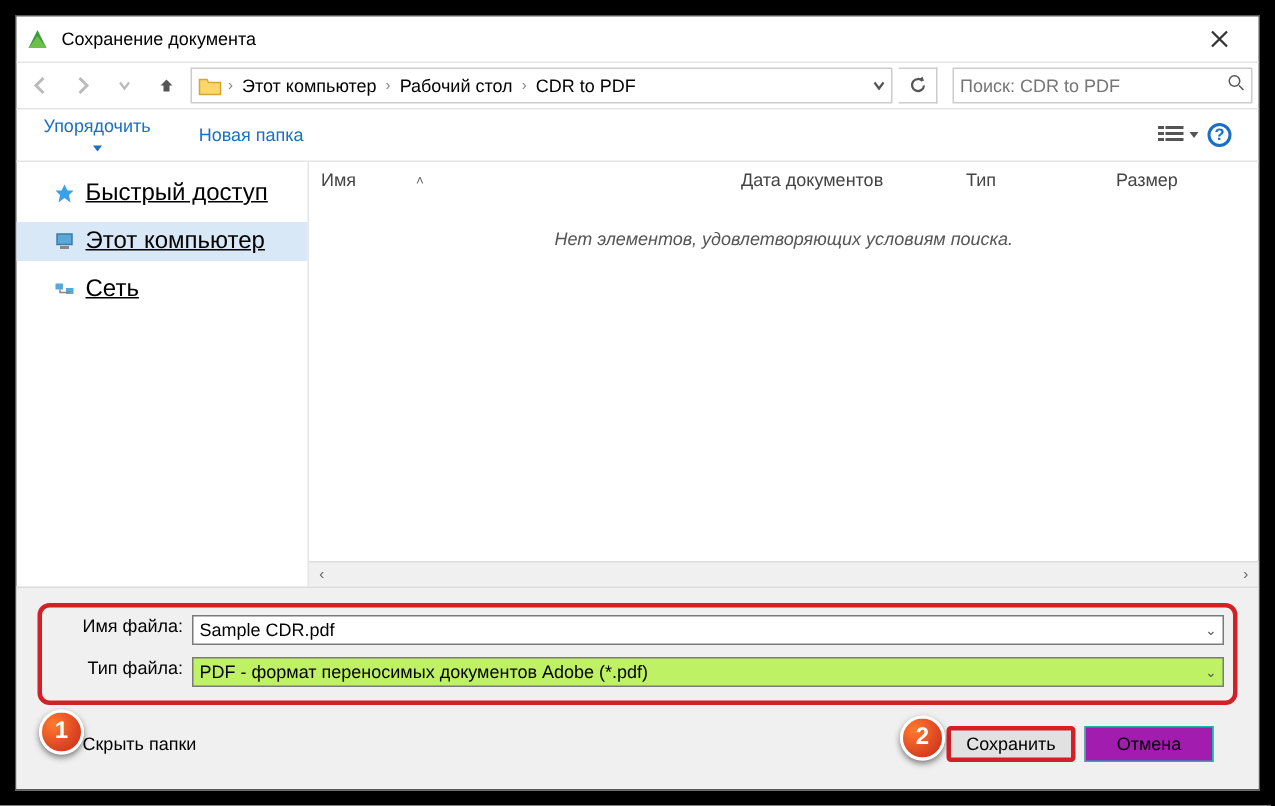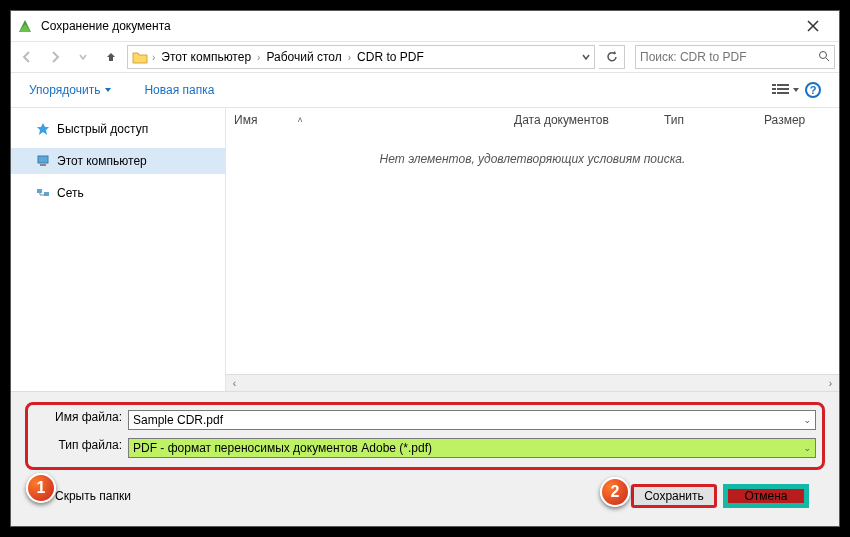--- a/index.html
+++ b/index.html
@@ -16,26 +16,26 @@
 .bc-icon { width: 20px; height: 20px; display: flex; align-items: center; justify-content: center; margin-left: 2px; }
 .bc-item { font-size: 12px; padding: 0 4px; cursor: pointer; display: flex; align-items: center; }
 .bc-sep { color: #888; font-size: 10px; padding: 0 2px; }
 .bc-drop { width: 18px; display: flex; justify-content: center; border-left: 1px solid transparent; }
 .bc-spacer { flex: 1; }
 .nav-refresh { width: 26px; height: 24px; border: 1px solid #ccc; border-left: none; display: flex; align-items: center; justify-content: center; color: #555; cursor: pointer; }
 .search-box { width: 200px; height: 24px; border: 1px solid #ccc; margin-left: 6px; display: flex; align-items: center; padding: 0 4px; }
 .search-input { flex: 1; border: none; outline: none; font-size: 12px; color: #888; }
 .search-icon { color: #555; }
 .toolbar { display: flex; align-items: center; height: 34px; padding: 0 12px; }
-.tb-btn { font-size: 12px; color: #1a6fc4; cursor: pointer; display: flex; align-items: center; gap: 4px; padding: 4px 6px; }
+.tb-btn { font-size: 12px; color: #1a6fc4; cursor: pointer; display: flex; align-items: center; gap: 4px; padding: 4px 6px; flex-direction: column; }
 .tb-spacer { flex: 1; }
 .tb-ico { width: 28px; height: 24px; display: flex; align-items: center; justify-content: center; color: #555; cursor: pointer; }
 .help-ico { color: #1a6fc4; font-weight: bold; font-size: 14px; border: 2px solid #1a6fc4; border-radius: 50%; width: 16px; height: 16px; display: flex; align-items: center; justify-content: center; font-size: 11px; }
 .content { flex: 1; display: flex; border-top: 1px solid #e5e5e5; }
-.sidebar { width: 215px; border-right: 1px solid #e5e5e5; padding-top: 8px; font-size: 12px; }
+.sidebar { width: 195px; border-right: 1px solid #e5e5e5; padding-top: 8px; font-size: 16px; text-decoration: underline; }
 .sb-item { display: flex; align-items: center; height: 26px; padding-left: 24px; gap: 6px; cursor: pointer; }
 .sb-item.selected { background: #d9e8f7; }
 .sb-icon { width: 16px; height: 16px; display: flex; align-items: center; justify-content: center; }
 .main { flex: 1; display: flex; flex-direction: column; position: relative; }
 .col-headers { display: flex; height: 24px; align-items: center; font-size: 12px; color: #444; }
 .col-headers > div { padding: 0 8px; }
 .col-name { width: 280px; display: flex; align-items: center; gap: 40px; }
 .col-date { width: 150px; }
 .col-type { width: 100px; }
 .col-size { width: 80px; }
@@ -51,21 +51,21 @@
 .file-row .combo { flex: 1; height: 20px; border: 1px solid #7a7a7a; background: #fff; font-size: 12px; padding: 0 4px; display: flex; align-items: center; justify-content: space-between; }
 .file-row .combo.type { background: #bef264; }
 .combo .cb-arrow { font-size: 9px; color: #555; }
 .marker { position: absolute; width: 30px; height: 30px; border-radius: 50%; border: 2px solid #fff; box-shadow: 0 2px 4px rgba(0,0,0,0.5); display: flex; align-items: center; justify-content: center; color: #fff; font-weight: bold; font-size: 16px; background: radial-gradient(circle at 30% 30%, #ff7a2e, #c8261a); }
 .marker.m1 { left: -2px; bottom: -36px; }
 .marker.m2 { left: 572px; bottom: -40px; }
 .footer { display: flex; align-items: center; padding: 14px 16px 10px 16px; gap: 38px; }
 .hide-folders { font-size: 12px; display: flex; align-items: center; gap: 4px; cursor: pointer; }
 .footer-spacer { flex: 1; }
 .btn-group { display: flex; gap: 6px; }
-.btn { width: 86px; height: 24px; border: 5px solid #14b8a6; background: #b91c1c; font-size: 12px; cursor: pointer; }
+.btn { width: 86px; height: 24px; border: 1px solid #14b8a6; background: #a21caf; font-size: 12px; cursor: pointer; }
 .btn.primary-marked { border: 3px solid #d31f26; border-radius: 3px; background: #e1e1e1; }
 </style>
 </head>
 <body>
 
 <div class="dialog">
   <div class="titlebar">
     <span class="app-icon">
       <svg width="16" height="16">
           <path d="M2 14 L8 2 L14 14 Z" fill="#3a9b3a"></path>

